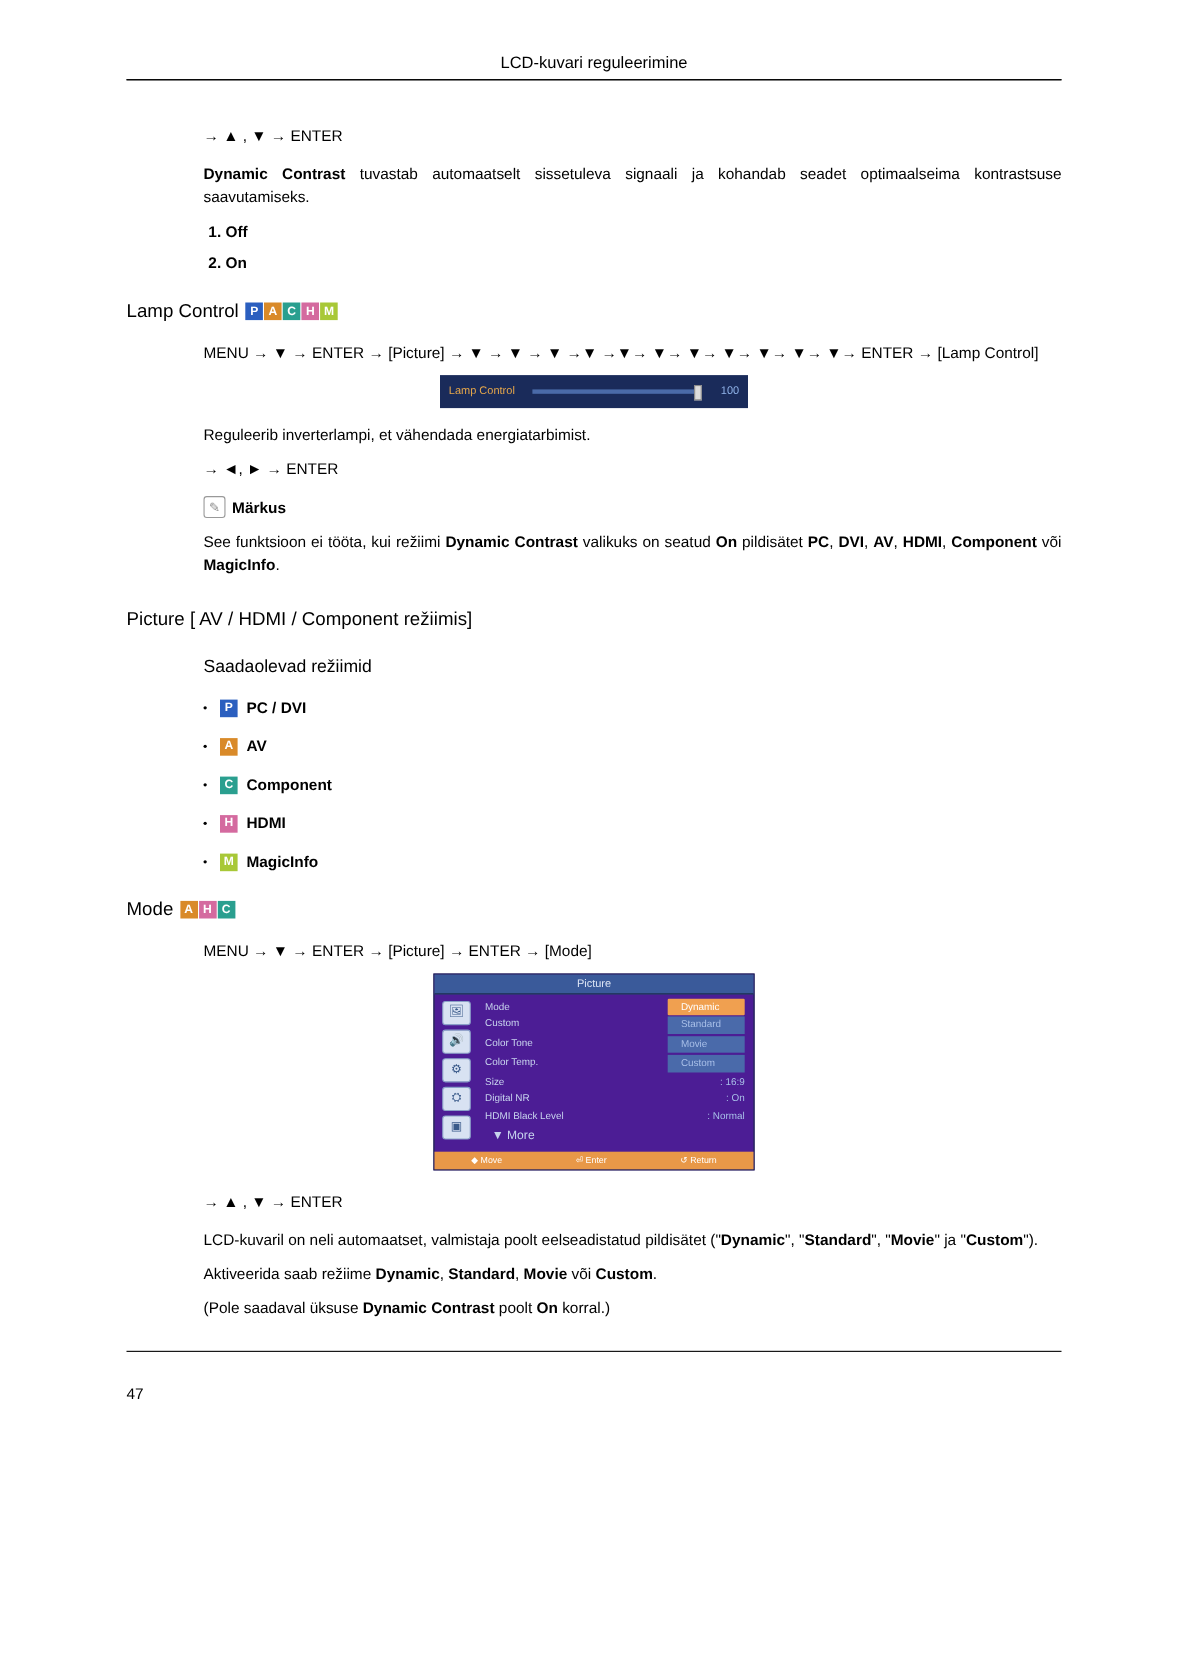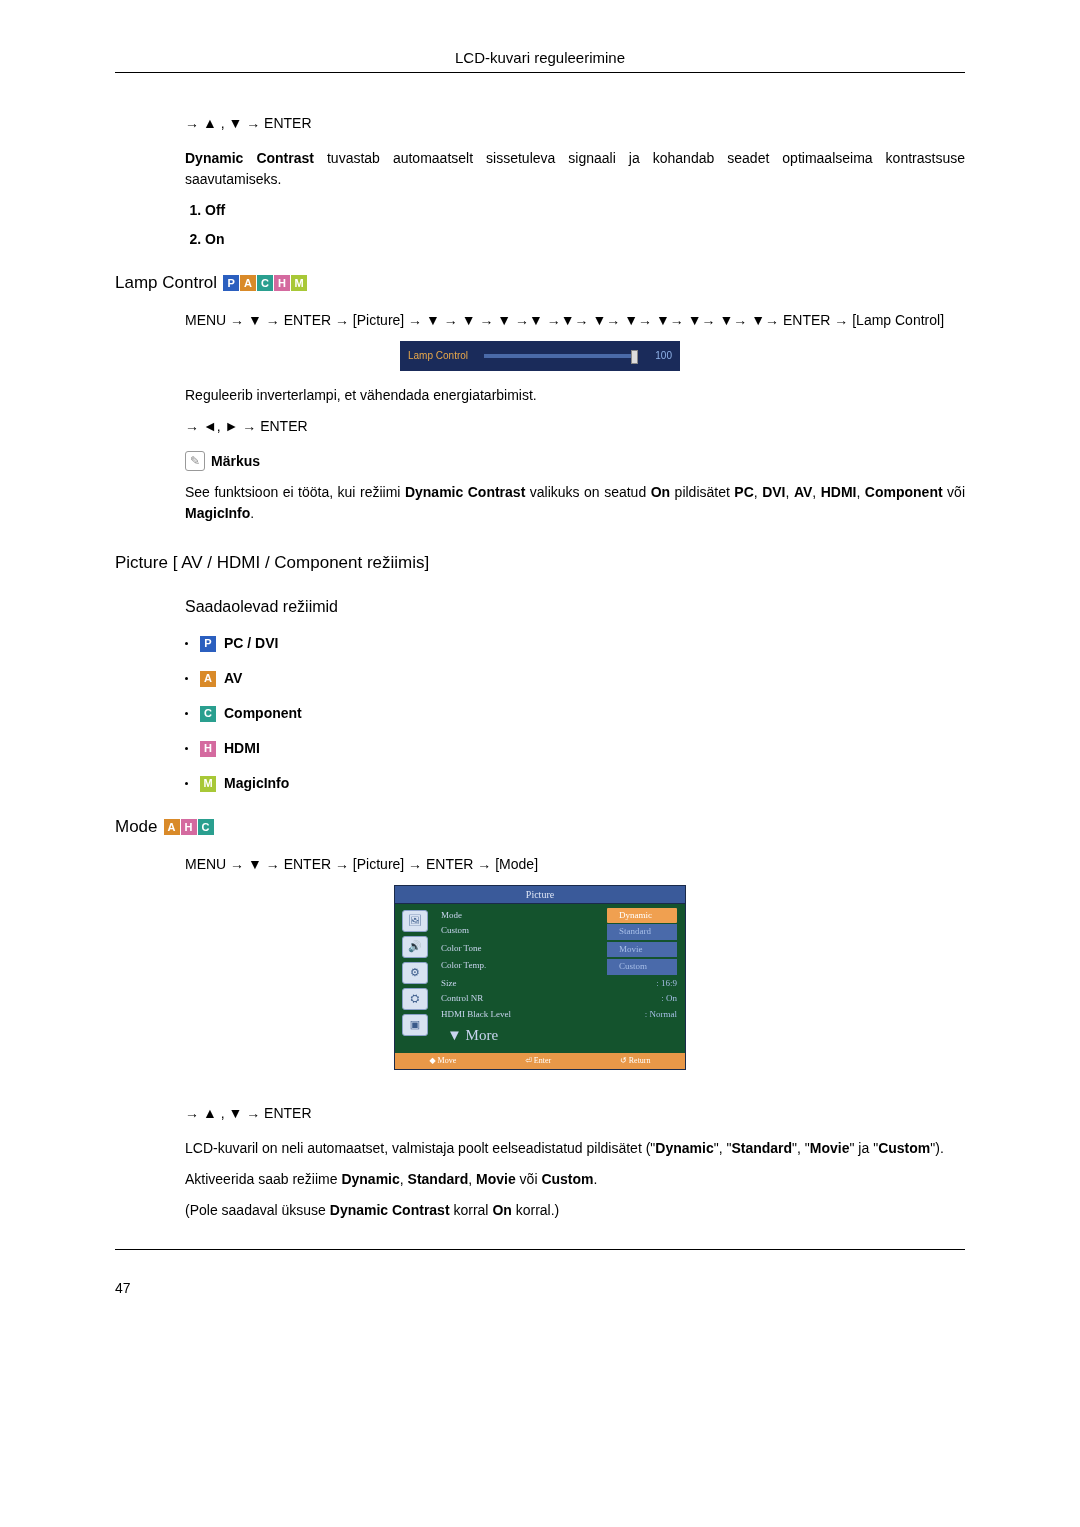--- a/index.html
+++ b/index.html
@@ -150,26 +150,25 @@
     font-weight: bold;
     font-size: 14px;
   }
   ul.bullet-modes li .dot {
     width: 3px; height: 3px; background:#000; border-radius:50%;
     margin-right: 4px;
   }
 
   .osd-menu {
     width: 290px;
-    margin: 8px auto 33px auto;
-    background: #14532d;
+    margin: 8px auto 18px auto;
+    background: #4c1d95;
     border: 1px solid #1a2a4a;
     font-size: 10px;
     color: #c8d4ee;
-    font-family: Liberation Serif, serif;
   }
   .osd-menu .title-bar {
     text-align: center;
     font-size: 10px;
     padding: 1px 0;
     background: #3a5a9a;
     color: #dde5f5;
     border-bottom: 1px solid #1a2a4a;
   }
   .osd-menu .body {
@@ -218,21 +217,21 @@
   .osd-menu .row .val.box {
     background: #4a6aaa;
     padding: 1px 10px 1px 12px;
     min-width: 48px;
     display:inline-block;
     text-align:left;
   }
   .osd-menu .row.dim { color: #7a90ba; }
   .osd-menu .more-row {
     padding: 2px 4px 2px 10px;
-    font-size: 15px;
+    font-size: 11px;
     color: #c8d4ee;
   }
   .osd-menu .footer {
     display: flex;
     justify-content: space-around;
     background: #e89848;
     color: #fff;
     font-size: 8px;
     padding: 2px 0;
   }
@@ -376,21 +375,21 @@
             </div>
           <div class="row">
               <span class="lbl">Color Temp.</span>
               <span class="val box">Custom</span>
             </div>
           <div class="row">
               <span class="lbl">Size</span>
               <span class="val">: 16:9</span>
             </div>
           <div class="row">
-              <span class="lbl">Control NR</span>
+              <span class="lbl">Digital NR</span>
               <span class="val">: On</span>
             </div>
           <div class="row dim">
               <span class="lbl">HDMI Black Level</span>
               <span class="val">: Normal</span>
             </div>
           <div class="more-row">▼  More</div>
         </div>
       </div>
       <div class="footer">
@@ -404,20 +403,20 @@
 
     <div class="indent para">
       <span>LCD-kuvaril on neli automaatset, valmistaja poolt eelseadistatud pildisätet ("</span><b>Dynamic</b><span>", "</span><b>Standard</b><span>", "</span><b>Movie</b><span>" ja "</span><b>Custom</b><span>").</span>
     </div>
 
     <div class="indent para">
       <span>Aktiveerida saab režiime  </span><b>Dynamic</b><span>, </span><b>Standard</b><span>, </span><b>Movie</b><span> või </span><b>Custom</b><span>.</span>
     </div>
 
     <div class="indent para">
-      <span>(Pole saadaval üksuse </span><b>Dynamic Contrast</b><span> korral </span><b>On</b><span> korral.)</span>
+      <span>(Pole saadaval üksuse </span><b>Dynamic Contrast</b><span> poolt </span><b>On</b><span> korral.)</span>
     </div>
 
     <div class="footer-line"></div>
     <div class="pg-num">47</div>
 
   </div>
 </div>
 
 </body></html>

